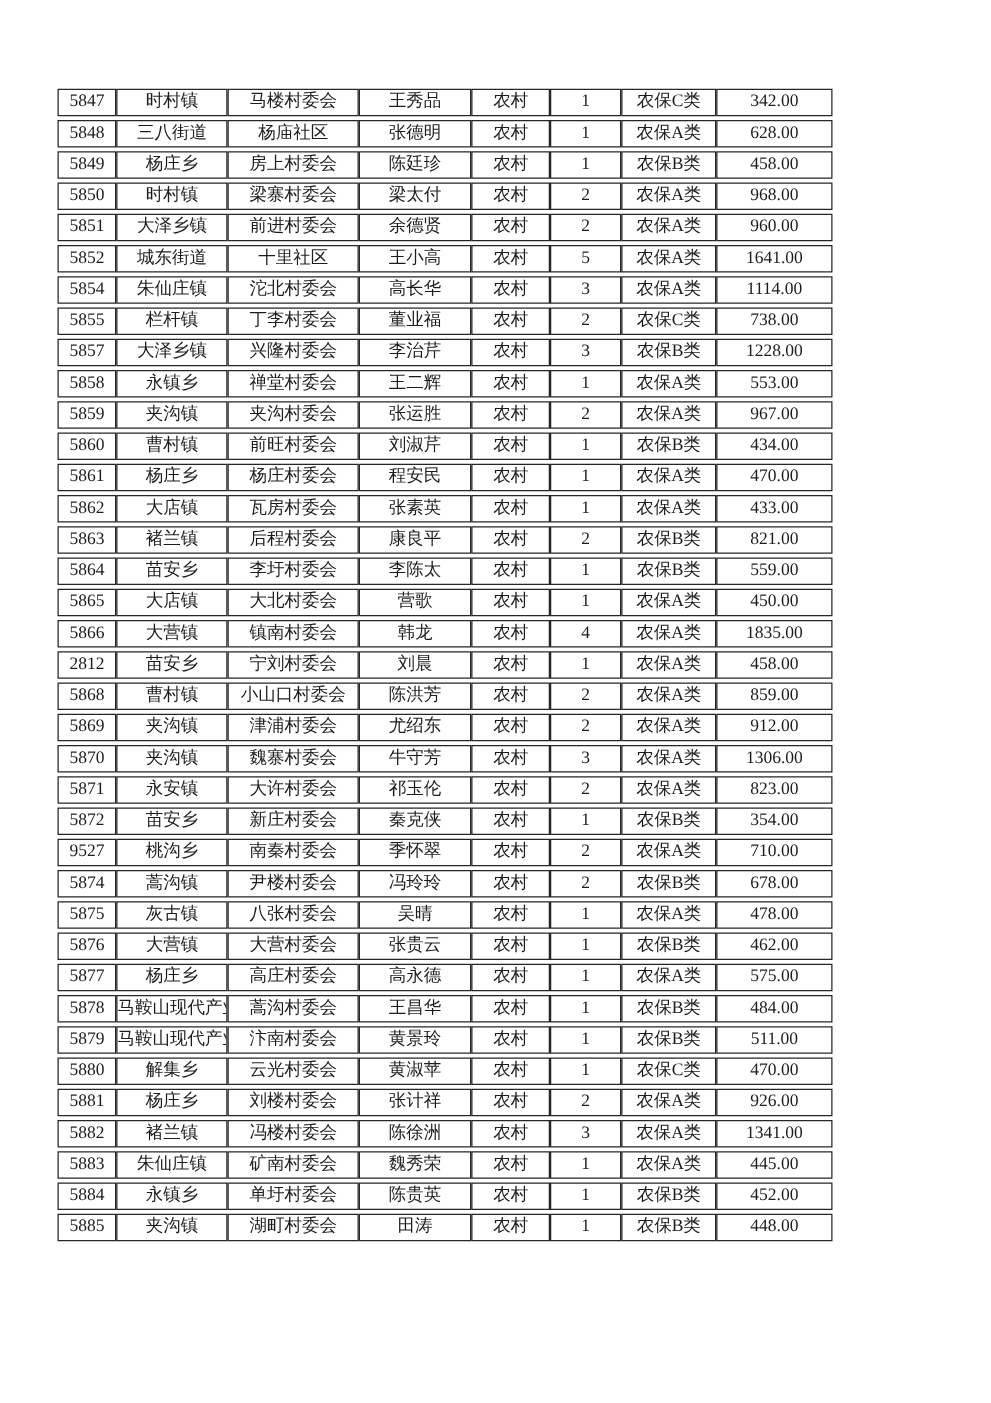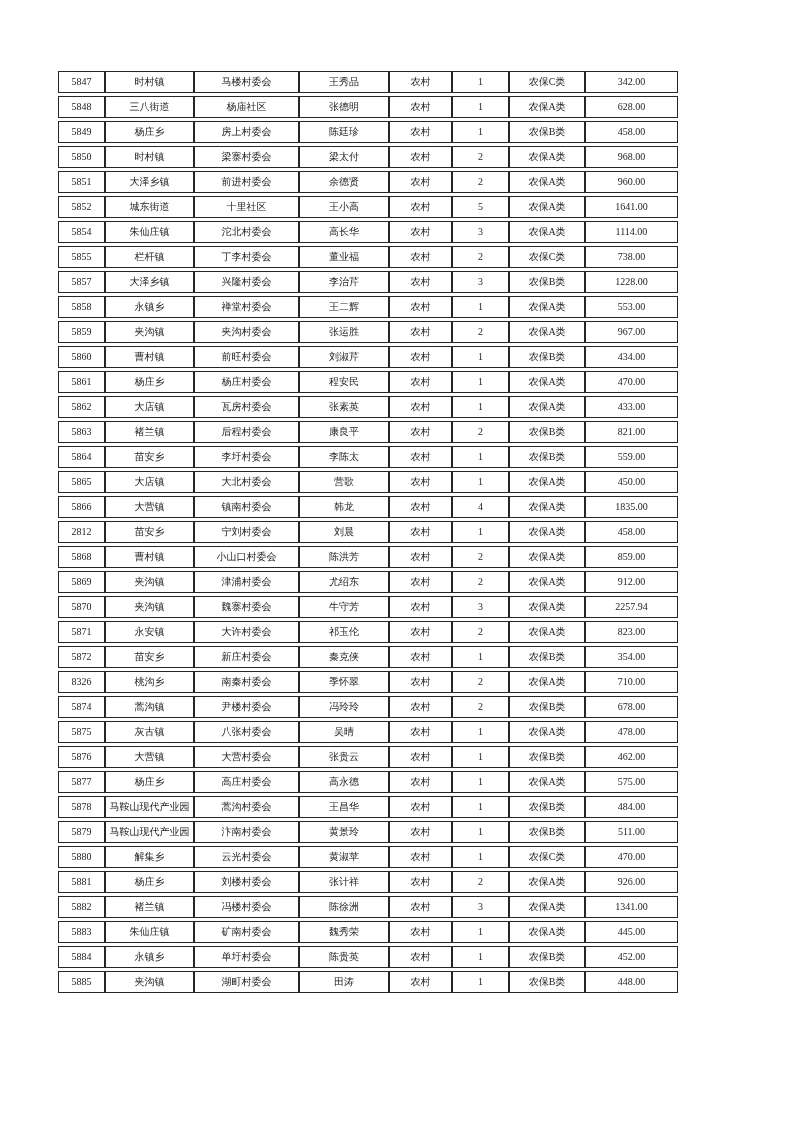--- a/index.html
+++ b/index.html
@@ -14,28 +14,28 @@
     overflow: hidden;
     font-family: "Liberation Serif", "DejaVu Serif", serif;
   }
   .page {
     position: absolute;
     inset: 0;
     background: #ffffff;
   }
   table.data-grid {
     position: absolute;
-    left: 58px;
+    left: 46px;
     top: 68px;
     width: 620px;
     border-collapse: separate;
     border-spacing: 0 3px;
     table-layout: fixed;
     font-family: "Liberation Serif", "DejaVu Serif", serif;
-    font-size: 10px;
+    font-size: 14px;
     color: #1c1c1c;
   }
   table.data-grid td {
     box-sizing: border-box;
     border: 1px solid #262626;
     height: 22px;
     line-height: 20px;
     padding: 0;
     text-align: center;
     vertical-align: middle;
@@ -279,21 +279,21 @@
           <td>912.00</td>
         </tr>
         <tr>
           <td>5870</td>
           <td>夹沟镇</td>
           <td>魏寨村委会</td>
           <td>牛守芳</td>
           <td>农村</td>
           <td>3</td>
           <td>农保A类</td>
-          <td>2257.94</td>
+          <td>1306.00</td>
         </tr>
         <tr>
           <td>5871</td>
           <td>永安镇</td>
           <td>大许村委会</td>
           <td>祁玉伦</td>
           <td>农村</td>
           <td>2</td>
           <td>农保A类</td>
           <td>823.00</td>
@@ -302,21 +302,21 @@
           <td>5872</td>
           <td>苗安乡</td>
           <td>新庄村委会</td>
           <td>秦克侠</td>
           <td>农村</td>
           <td>1</td>
           <td>农保B类</td>
           <td>354.00</td>
         </tr>
         <tr>
-          <td>8326</td>
+          <td>9527</td>
           <td>桃沟乡</td>
           <td>南秦村委会</td>
           <td>季怀翠</td>
           <td>农村</td>
           <td>2</td>
           <td>农保A类</td>
           <td>710.00</td>
         </tr>
         <tr>
           <td>5874</td>

